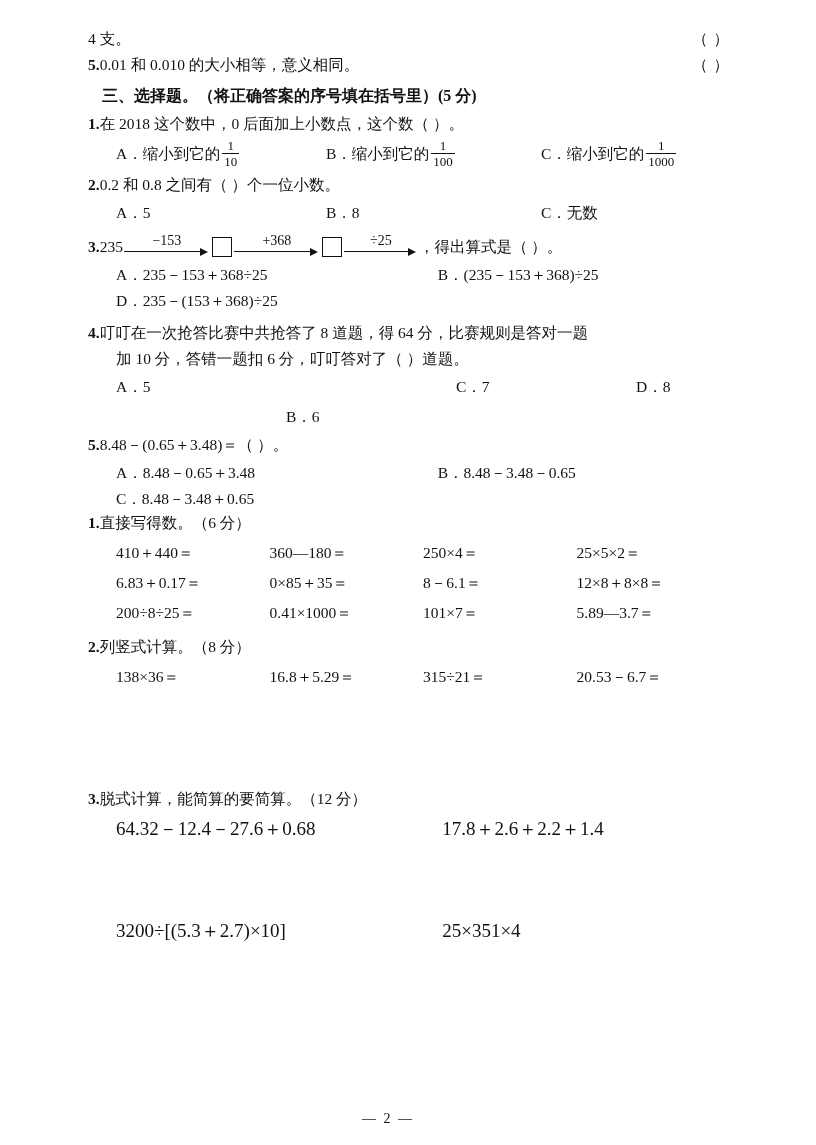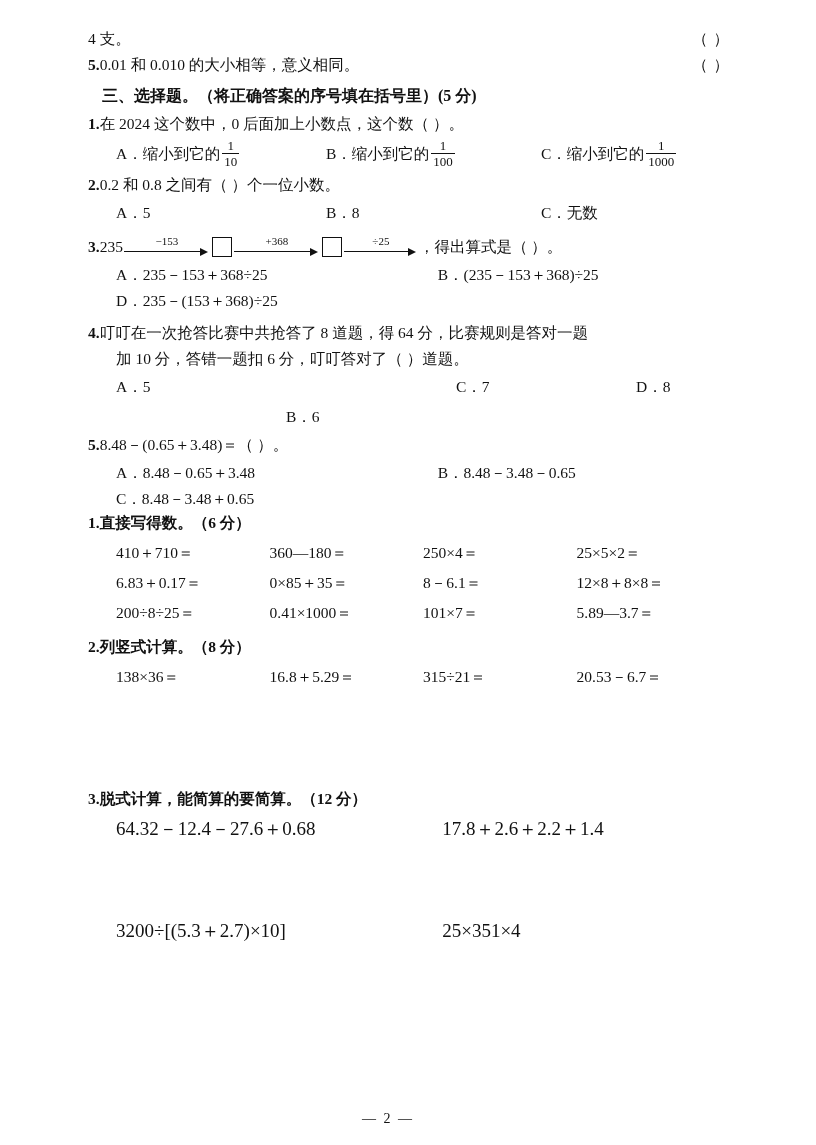--- a/index.html
+++ b/index.html
@@ -29,21 +29,21 @@
     width: 642px;
   }
   .line {
     position: relative;
     font-size: 15.5px;
     line-height: 22px;
     margin-bottom: 4px;
     white-space: nowrap;
   }
   .bold {
-    font-weight: bold;
+    font-weight: normal;
   }
   .sect-title {
     font-weight: bold;
     font-size: 16px;
     margin-top: 10px;
     margin-bottom: 6px;
     margin-left: 14px;
   }
   .qnum {
     font-weight: bold;
@@ -105,21 +105,21 @@
     position: relative;
     width: 86px;
     height: 26px;
     margin: 0 1px;
   }
   .arrow-unit .lbl {
     position: absolute;
     top: -4px;
     left: 50%;
     transform: translateX(-50%);
-    font-size: 11px;
+    font-size: 14px;
     white-space: nowrap;
   }
   .arrow-unit .shaft {
     position: absolute;
     bottom: 8px;
     left: 0;
     width: 78px;
     height: 1px;
     background: #111;
   }
@@ -200,21 +200,21 @@
     </div>
 
     <div class="line">
       <span class="qnum">5.</span><span>0.01 和 0.010 的大小相等，意义相同。</span>
       <span class="paren-right">（    ）</span>
     </div>
 
     <div class="sect-title">三、选择题。（将正确答案的序号填在括号里）(5 分)</div>
 
     <div class="line">
-      <span class="qnum">1.</span><span>在 2024 这个数中，0 后面加上小数点，这个数（      ）。</span>
+      <span class="qnum">1.</span><span>在 2018 这个数中，0 后面加上小数点，这个数（      ）。</span>
     </div>
 
     <div class="opts">
       <div class="opt" style="width:210px;">
         <span>A．缩小到它的</span><span class="frac"><span class="num">1</span><span class="den">10</span></span>
       </div>
       <div class="opt" style="width:215px;">
         <span>B．缩小到它的</span><span class="frac"><span class="num">1</span><span class="den">100</span></span>
       </div>
       <div class="opt">
@@ -287,21 +287,21 @@
       <div class="c2"></div>
     </div>
 
 
     <div class="line">
       <span class="qnum">1.</span><span class="bold">直接写得数。（6 分）</span>
     </div>
 
     <div class="calc-grid">
       <div class="r">
-        <div class="c">410＋710＝</div>
+        <div class="c">410＋440＝</div>
         <div class="c">360—180＝</div>
         <div class="c">250×4＝</div>
         <div class="c">25×5×2＝</div>
       </div>
       <div class="r">
         <div class="c">6.83＋0.17＝</div>
         <div class="c">0×85＋35＝</div>
         <div class="c">8－6.1＝</div>
         <div class="c">12×8＋8×8＝</div>
       </div>

